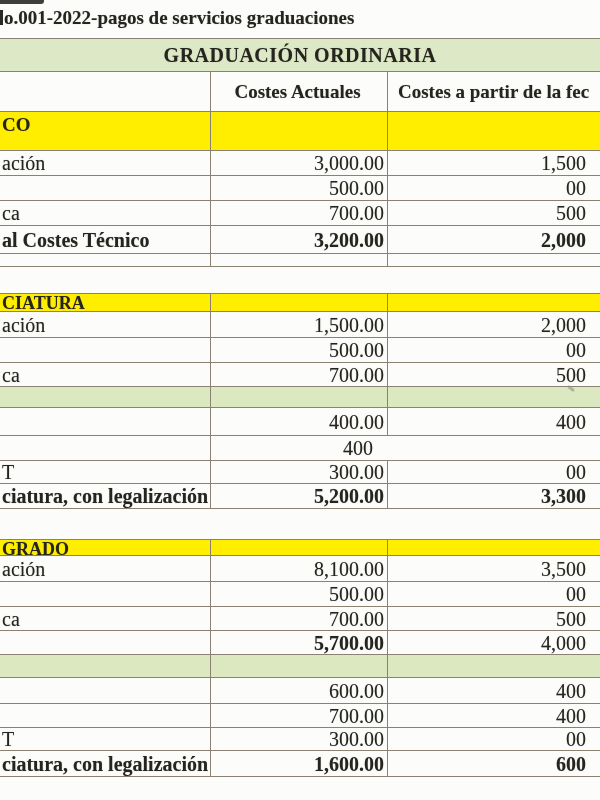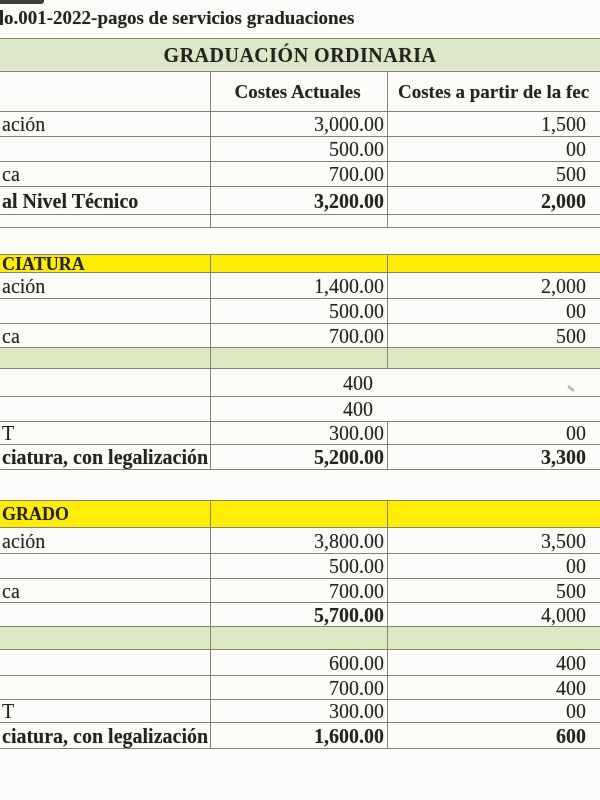--- a/index.html
+++ b/index.html
@@ -39,21 +39,21 @@
   .v2{justify-content:flex-end;padding-right:14px;border-left:1px solid var(--bc);text-align:center;}
   .hdr .v1{justify-content:center;font-weight:bold;font-size:19px;}
   .hdr .v2{justify-content:flex-start;padding-left:10px;font-weight:bold;font-size:19px;}
   .sec{background:var(--yellow);}
   .sec .lab{font-weight:bold;font-size:18px;}
   .sec-tall .c{align-items:flex-start;padding-top:3px;}
   .sec-tall .lab{font-size:19px;}
   .greenrow{background:var(--green);}
   .b .c{font-weight:bold;}
   .b1 .v1{font-weight:bold;}
-  .h13{height:13px}.h19{height:19px}.h20{height:28px}.h21{height:21px}
+  .h13{height:13px}.h19{height:19px}.h20{height:17px}.h21{height:21px}
   .h23{height:23px}.h24{height:24px}.h25{height:25px}.h26{height:26px}
   .h28{height:28px}.h36{height:40px}.h39{height:39px}
   .gap1{height:26px}.gap2{height:30px}
   .mt{margin-top:38px;}
   .pencil-mark{
     position:absolute;left:567px;top:387px;width:8px;height:3px;
     background:#8e9282;transform:rotate(38deg);opacity:.6;border-radius:2px;
   }
 </style>
 </head>
@@ -69,38 +69,43 @@
 
   <div class="tbl mt">
     <div class="title-row">GRADUACIÓN ORDINARIA</div>
 
     <div class="row hdr h36">
       <div class="c lab"></div>
       <div class="c v1">Costes Actuales</div>
       <div class="c v2">Costes a partir de la fec</div>
     </div>
 
+    <div class="row sec sec-tall h39">
+      <div class="c lab">CO</div>
+      <div class="c v1"></div>
+      <div class="c v2"></div>
+    </div>
 
     <div class="row h25">
       <div class="c lab">ación</div>
       <div class="c v1">3,000.00</div>
       <div class="c v2">1,500</div>
     </div>
     <div class="row h25">
       <div class="c lab"></div>
       <div class="c v1">500.00</div>
       <div class="c v2">00</div>
     </div>
     <div class="row h25">
       <div class="c lab">ca</div>
       <div class="c v1">700.00</div>
       <div class="c v2">500</div>
     </div>
     <div class="row b h28">
-      <div class="c lab">al Nivel Técnico</div>
+      <div class="c lab">al Costes Técnico</div>
       <div class="c v1">3,200.00</div>
       <div class="c v2">2,000</div>
     </div>
     <div class="row h13">
       <div class="c lab"></div>
       <div class="c v1"></div>
       <div class="c v2"></div>
     </div>
   </div>
 
@@ -108,40 +113,41 @@
 
   <div class="tbl">
     <div class="row sec bt h19">
       <div class="c lab">CIATURA</div>
       <div class="c v1"></div>
       <div class="c v2"></div>
     </div>
 
     <div class="row h26">
       <div class="c lab">ación</div>
-      <div class="c v1">1,400.00</div>
+      <div class="c v1">1,500.00</div>
       <div class="c v2">2,000</div>
     </div>
     <div class="row h25">
       <div class="c lab"></div>
       <div class="c v1">500.00</div>
       <div class="c v2">00</div>
     </div>
     <div class="row h24">
       <div class="c lab">ca</div>
       <div class="c v1">700.00</div>
       <div class="c v2">500</div>
     </div>
     <div class="row greenrow h21">
       <div class="c lab"></div>
       <div class="c v1"></div>
       <div class="c v2"></div>
     </div>
     <div class="row h28">
       <div class="c lab"></div>
+      <div class="c v1">400.00</div>
       <div class="c v2">400</div>
     </div>
     <div class="row h25">
       <div class="c lab"></div>
       <div class="c v2">400</div>
     </div>
     <div class="row h23">
       <div class="c lab">T</div>
       <div class="c v1">300.00</div>
       <div class="c v2">00</div>
@@ -157,21 +163,21 @@
 
   <div class="tbl">
     <div class="row sec bt h20">
       <div class="c lab">GRADO</div>
       <div class="c v1"></div>
       <div class="c v2"></div>
     </div>
 
     <div class="row h26">
       <div class="c lab">ación</div>
-      <div class="c v1">3,800.00</div>
+      <div class="c v1">8,100.00</div>
       <div class="c v2">3,500</div>
     </div>
     <div class="row h25">
       <div class="c lab"></div>
       <div class="c v1">500.00</div>
       <div class="c v2">00</div>
     </div>
     <div class="row h24">
       <div class="c lab">ca</div>
       <div class="c v1">700.00</div>

